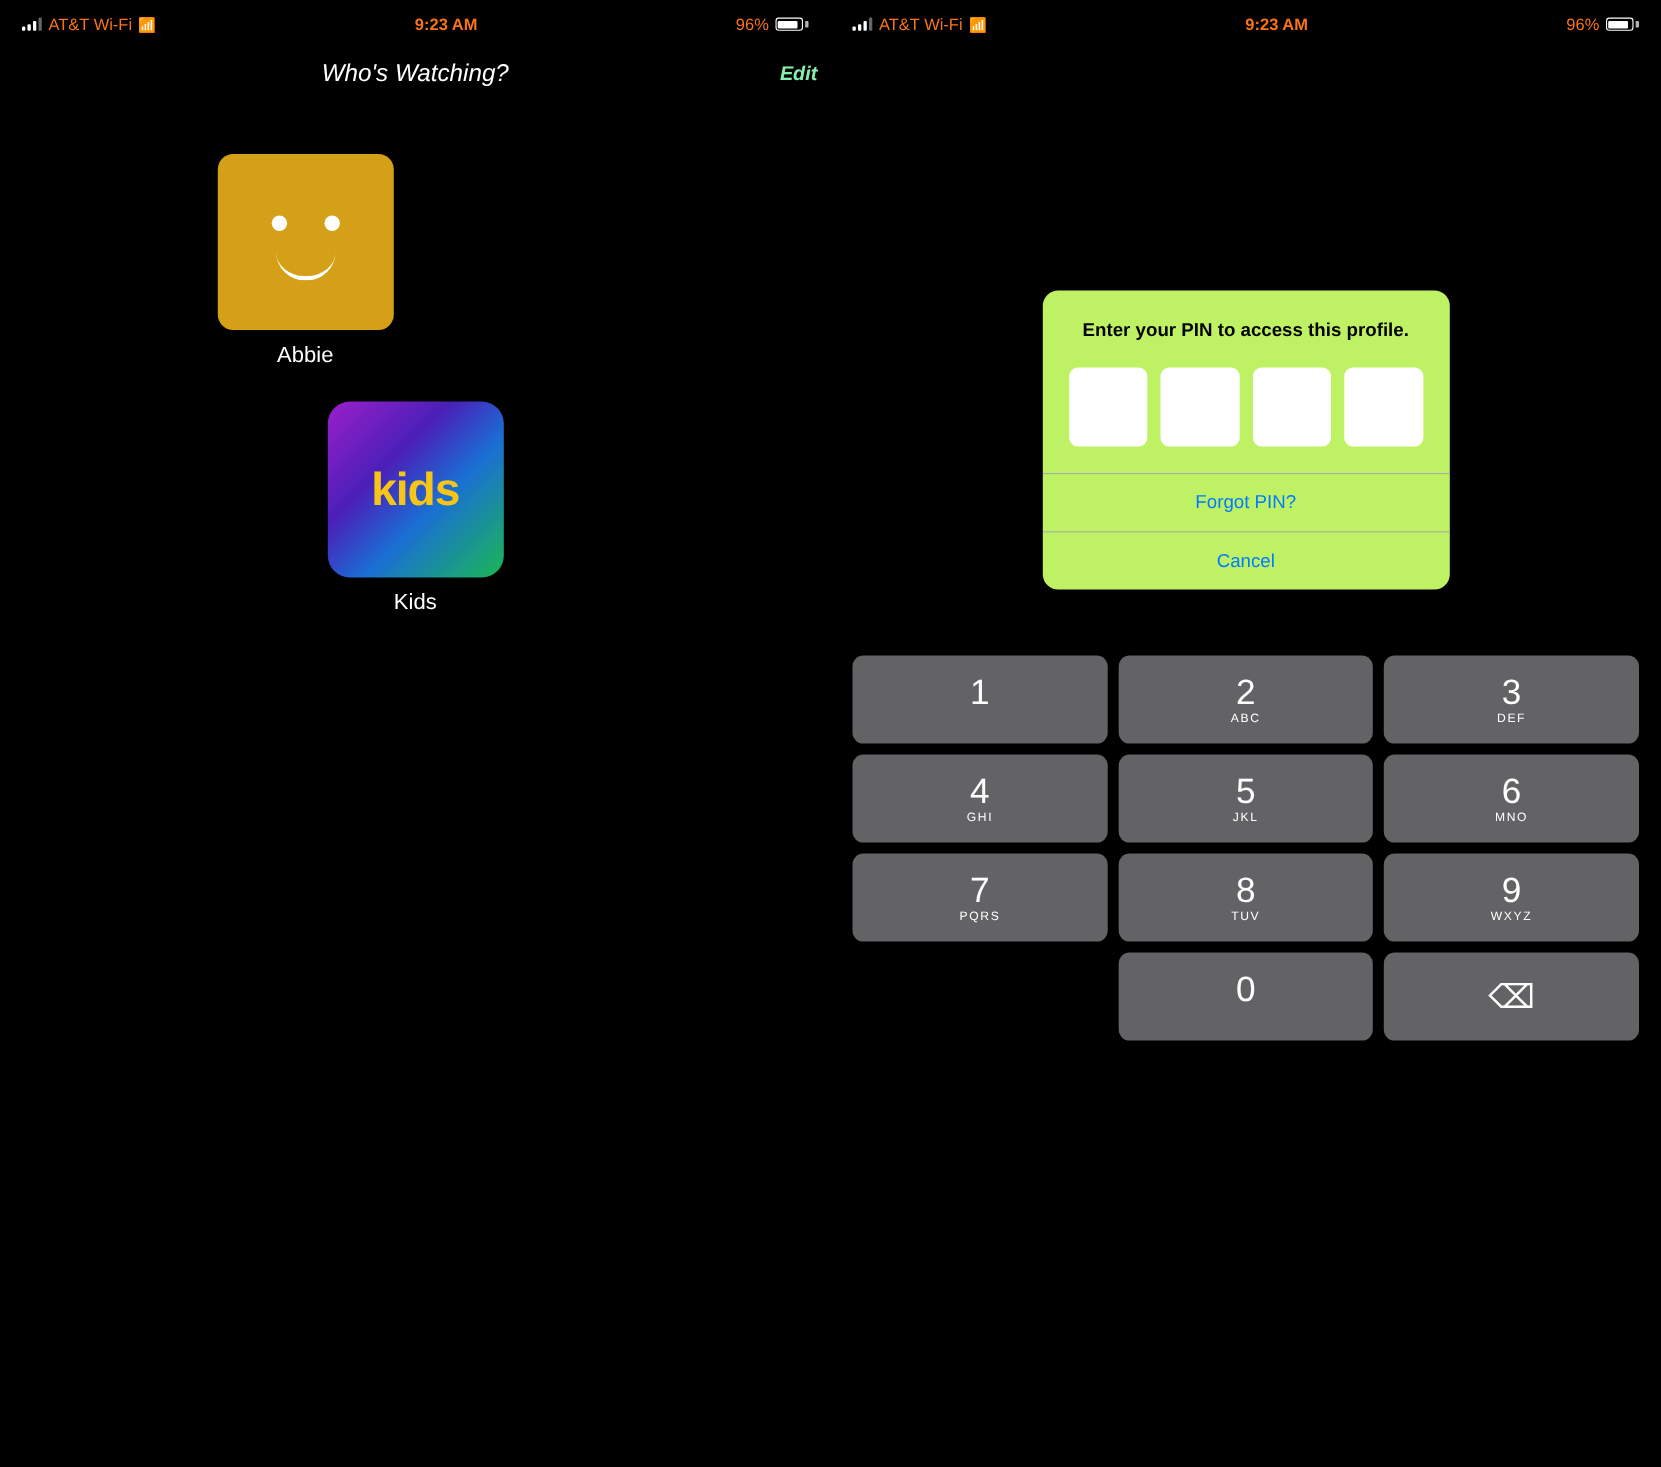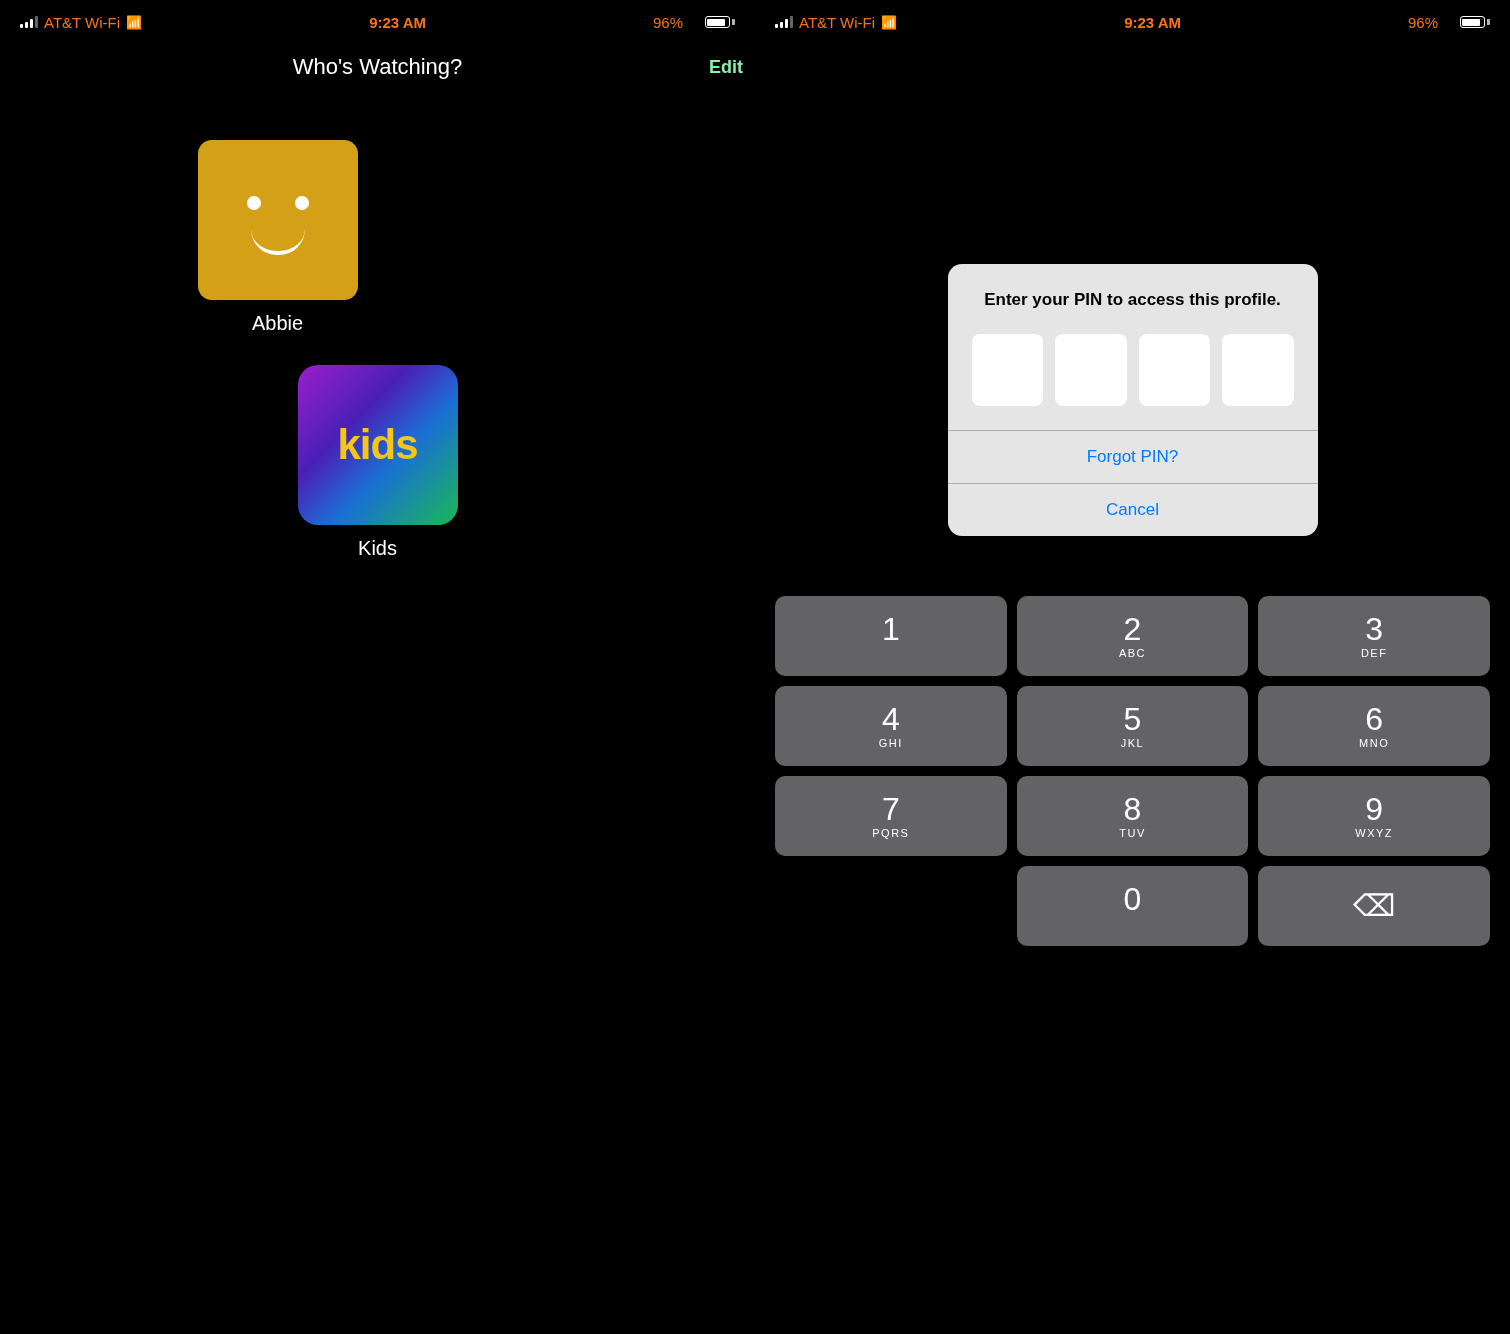--- a/index.html
+++ b/index.html
@@ -39,21 +39,21 @@
       display: flex;
       align-items: center;
       justify-content: space-between;
       padding: 0 20px;
       color: #f97316;
       font-size: 15px;
       font-weight: 500;
     }
     .status-left { display: flex; align-items: center; gap: 6px; }
     .status-center { font-weight: 600; }
-    .status-right { display: flex; align-items: center; gap: 22px; }
+    .status-right { display: flex; align-items: center; gap: 6px; }
 
     
     .signal-bars {
       display: flex;
       align-items: flex-end;
       gap: 2px;
     }
     .signal-bars span {
       background: #fff;
       width: 3px;
@@ -97,20 +97,21 @@
     }
 
     
     .header {
       width: 100%;
       display: flex;
       align-items: center;
       justify-content: center;
       padding: 10px 26px;
       position: relative;
+      font-style: italic;
     }
     .header-title {
       color: #fff;
       font-size: 22px;
       font-weight: 400;
     }
     .header-edit {
       position: absolute;
       right: 12px;
       color: #86efac;
@@ -228,21 +229,21 @@
       font-weight: 800;
       color: #f5c518;
       letter-spacing: -1px;
     }
 
     
 
     
     .pin-dialog {
       width: 370px;
-      background: #e5e5e5;
+      background: #bef264;
       border-radius: 14px;
       overflow: hidden;
       margin-top: 220px;
     }
 
     .pin-dialog-body {
       padding: 24px 24px 0;
       text-align: center;
     }
 

